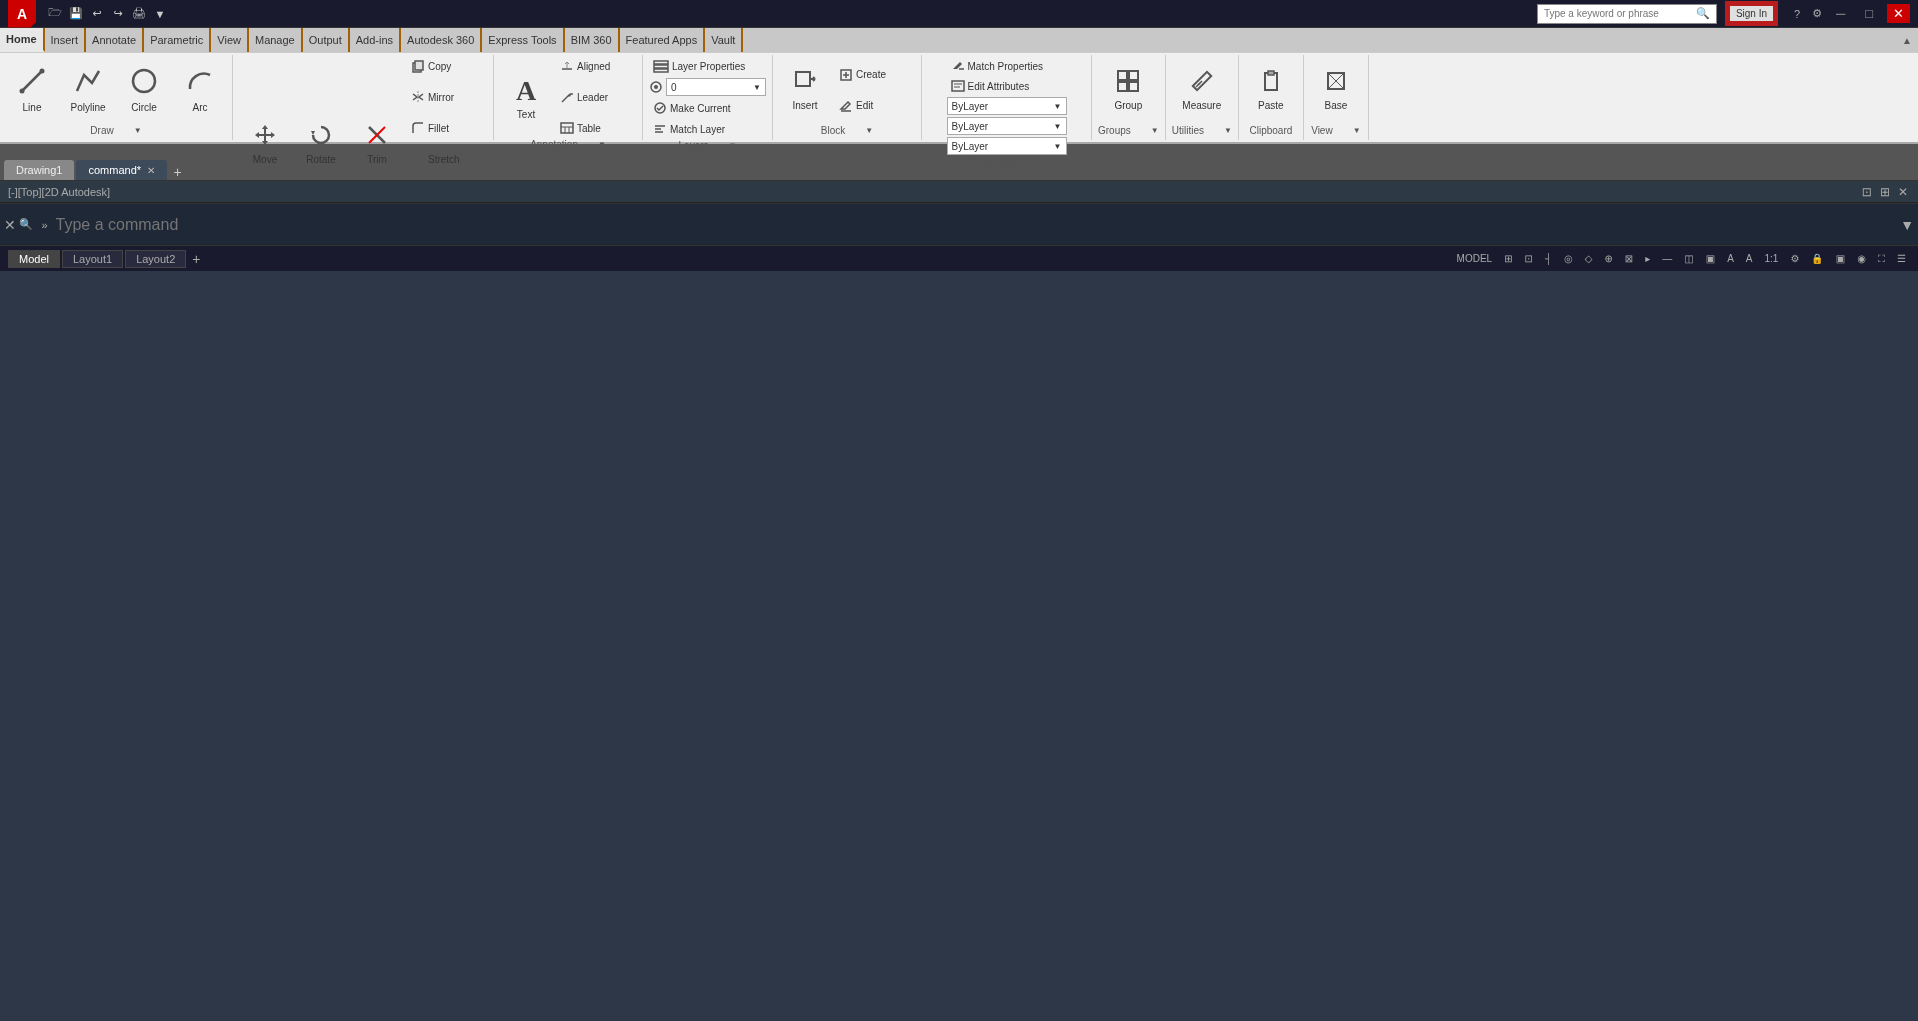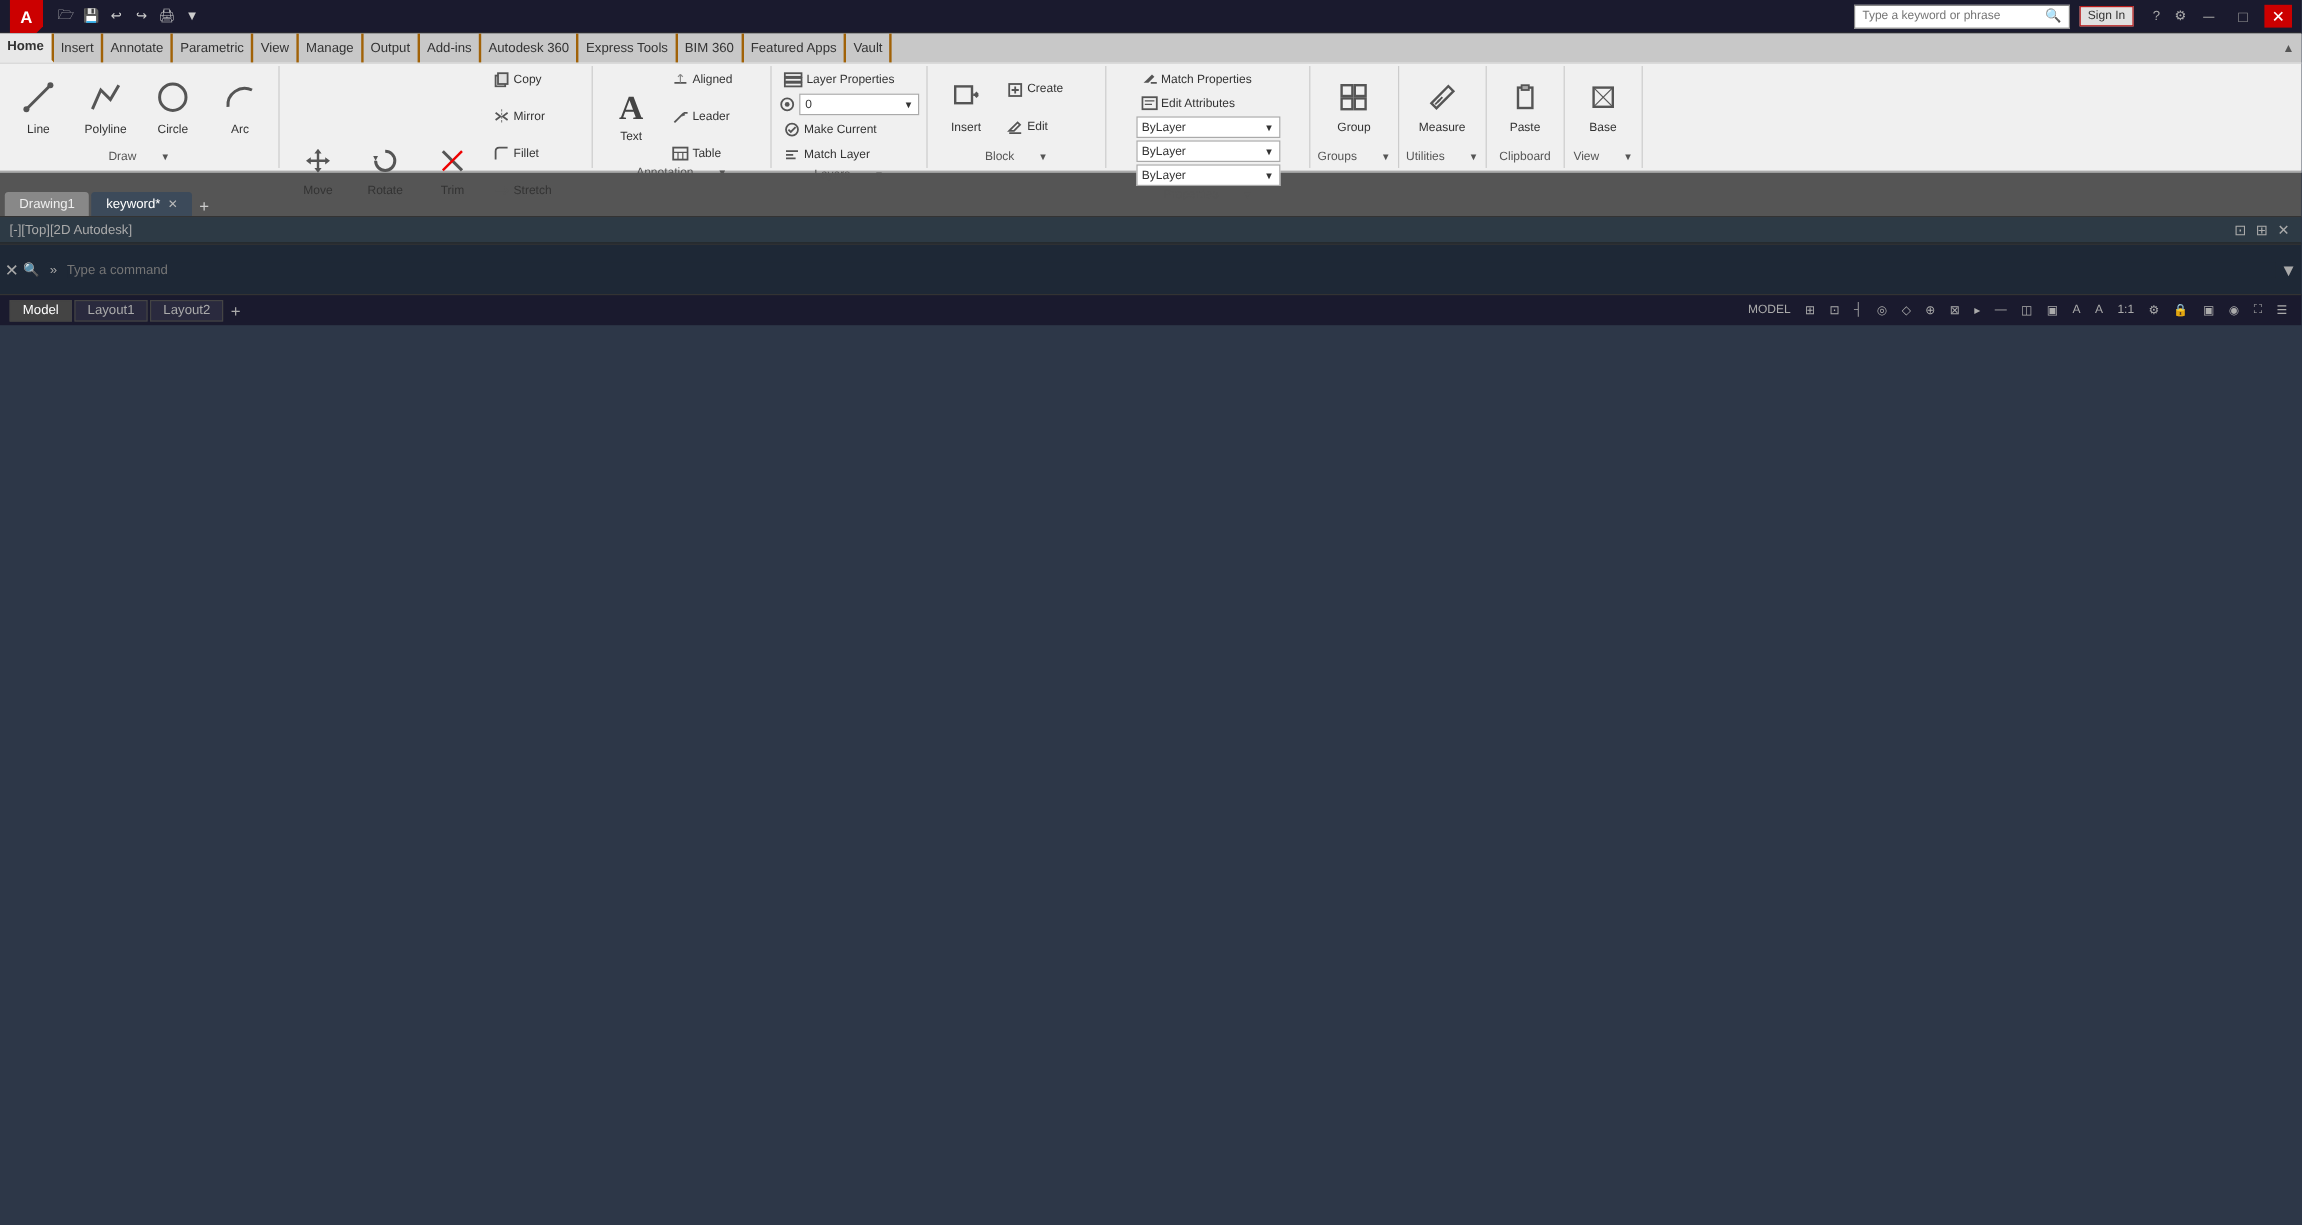--- a/index.html
+++ b/index.html
@@ -219,21 +219,21 @@
       align-items: center;
       padding: 0 4px;
       gap: 4px;
     }
     #cmd-line .cmd-close { color: #aaa; cursor: pointer; font-size: 14px; }
     #cmd-line input {
       flex: 1;
       background: #1e2836;
       border: none;
       color: #ccc;
-      font-size: 11px;
+      font-size: 16px;
       outline: none;
       font-family: inherit;
     }
     .cmd-expand { color: #aaa; cursor: pointer; font-size: 14px; }
 
     
     #status-icons {
       display: flex;
       align-items: center;
       gap: 4px;
@@ -266,21 +266,21 @@
       flex: 1;
       color: #555;
       background: transparent;
     }
 
     .sign-in-btn {
       font-size: 10px;
       color: #333;
       cursor: pointer;
       padding: 2px 6px;
-      border: 1px solid #b91c1c;
+      border: 5px solid #b91c1c;
       background: #e0e0e0;
       margin-right: 4px;
     }
 
     
     #viewport-area {
       background: #2d3a48;
       position: relative;
       flex: 1;
       overflow: hidden;
@@ -704,21 +704,21 @@
     </div>
 
   </div>
 </div>
 
 <div id="doc-tabs">
   <div class="doc-tab">
     <span>Drawing1</span>
   </div>
   <div class="doc-tab active">
-    <span>keyword*</span>
+    <span>command*</span>
     <span class="close">✕</span>
   </div>
   <div class="doc-tab-add">+</div>
 </div>
 
 <div id="viewport-wrapper">
 
   <div id="viewport-header">
     <span>[-][Top][2D Autodesk]</span>
     <div class="right">

